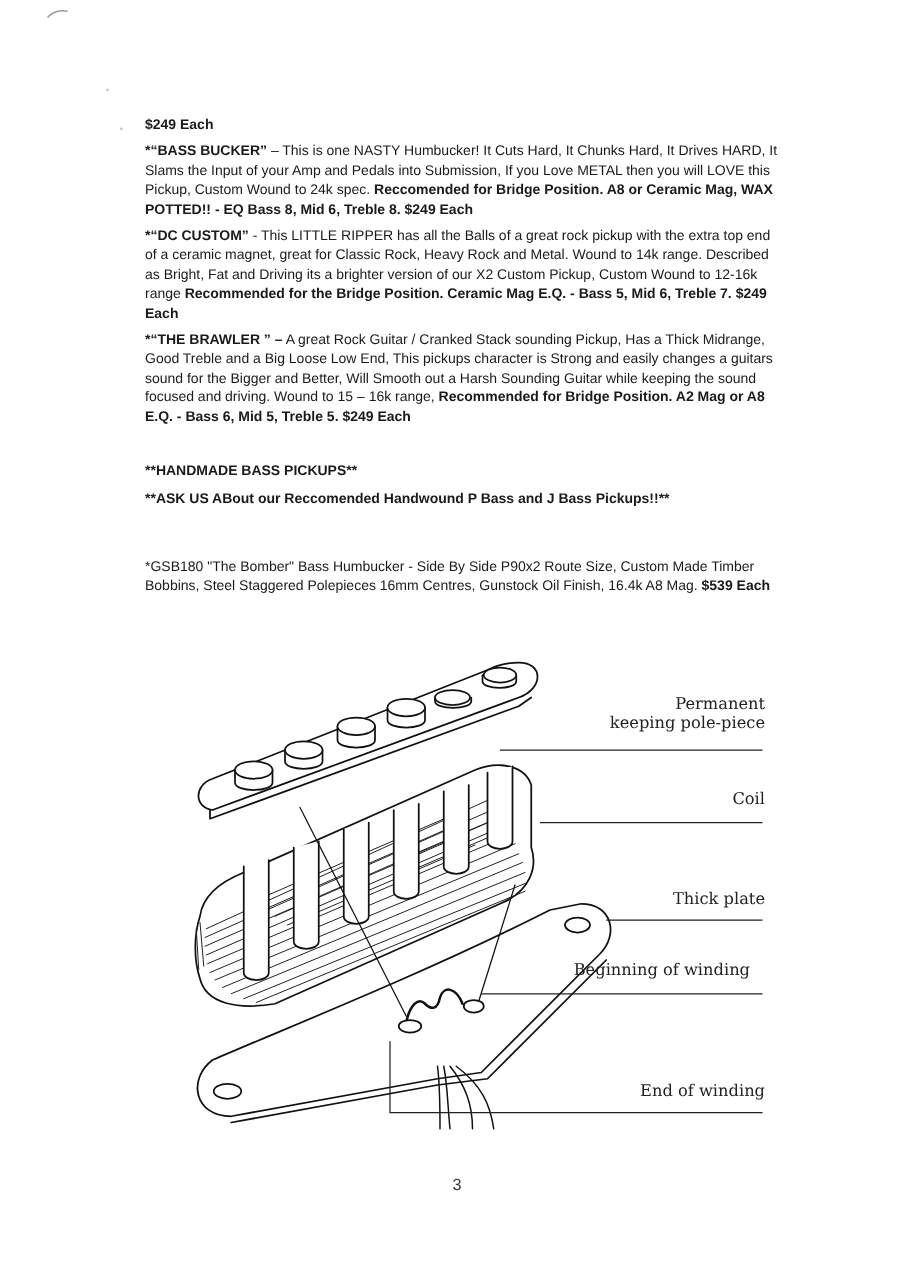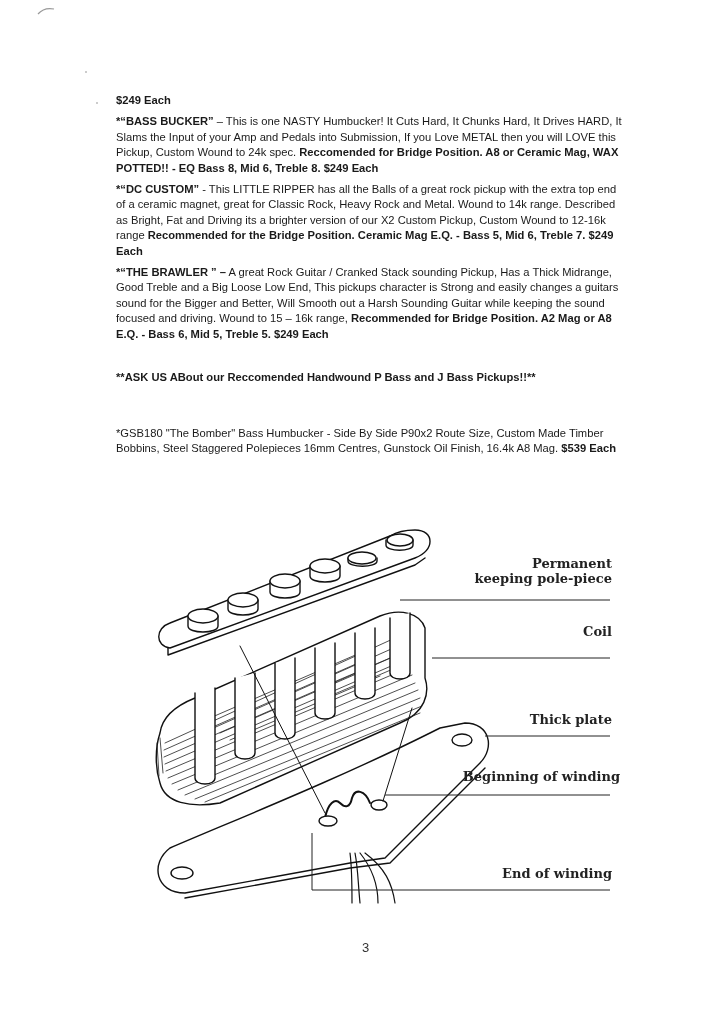--- a/index.html
+++ b/index.html
@@ -5,21 +5,21 @@
   html, body { margin: 0; padding: 0; background: #ffffff; }
   body { width: 724px; height: 1023px; position: relative; overflow: hidden;
          font-family: "Liberation Sans", "DejaVu Sans", sans-serif; color: #1a1a1a; }
   .scan-mark { position: absolute; left: 36px; top: 6px; width: 22px; height: 10px; }
   .dot { position: absolute; width: 2px; height: 2px; background: #bbb; border-radius: 50%; }
   .content { position: absolute; left: 116px; top: 93px; width: 515px; font-size: 11.2px; line-height: 15.4px; }
   .p { margin: 0 4px 6px 0; }
   .b { font-weight: bold; }
   .gap { height: 22px; }
   .gap2 { height: 12px; }
-  .diagram { position: absolute; left: 140px; top: 518px; width: 480px; height: 395px; font-weight: bold; }
+  .diagram { position: absolute; left: 140px; top: 518px; width: 480px; height: 395px; }
   .lbl { position: absolute; font-family: "DejaVu Serif", "Liberation Serif", serif; font-size: 13px; color: #222; text-align: right; white-space: nowrap; line-height: 15px; }
   .page-num { position: absolute; left: 362px; top: 940px; font-size: 13px; color: #333; }
 </style>
 </head>
 <body>
 
 <svg class="scan-mark" viewBox="0 0 22 10">
   <path d="M2 8 Q8 1 18 3" stroke="#999" stroke-width="1.2" fill="none"></path>
 </svg>
 <div class="dot" style="left:85px;top:71px;"></div>
@@ -35,20 +35,21 @@
   <p class="p">
     <span class="b">*“DC CUSTOM”</span><span> - This LITTLE RIPPER has all the Balls of a great rock pickup with the extra top end of a ceramic magnet, great for Classic Rock, Heavy Rock and Metal. Wound to 14k range. Described as Bright, Fat and Driving its a brighter version of our X2 Custom Pickup, Custom Wound to 12-16k range </span><span class="b">Recommended for the Bridge Position. Ceramic Mag E.Q. - Bass 5, Mid 6, Treble 7. $249 Each</span>
   </p>
 
   <p class="p">
     <span class="b">*“THE BRAWLER ” –</span><span> A great Rock Guitar / Cranked Stack sounding Pickup, Has a Thick Midrange, Good Treble and a Big Loose Low End, This pickups character is Strong and easily changes a guitars sound for the Bigger and Better, Will Smooth out a Harsh Sounding Guitar while keeping the sound focused and driving. Wound to 15 – 16k range, </span><span class="b">Recommended for Bridge Position. A2 Mag or A8 E.Q. - Bass  6, Mid 5, Treble 5. $249 Each</span>
   </p>
 
   <div class="gap"></div>
 
+  <p class="p b">**HANDMADE BASS PICKUPS**</p>
   <p class="p b">**ASK US ABout our Reccomended Handwound P Bass and J Bass Pickups!!**</p>
 
   <div class="gap"></div>
 
   <div class="gap2"></div>
   <p class="p">
     <span>*GSB180 "The Bomber" Bass Humbucker - Side By Side P90x2 Route Size, Custom Made Timber Bobbins, Steel Staggered Polepieces 16mm Centres, Gunstock Oil Finish, 16.4k A8 Mag. </span><span class="b">$539 Each</span>
   </p>
 </div>
 
@@ -129,19 +130,19 @@
       <line x1="345" y1="218" x2="470" y2="218"></line>
       <line x1="245" y1="277" x2="470" y2="277"></line>
       <polyline points="172,315 172,372 470,372"></polyline>
     </g>
   </svg>
 
   <div class="lbl" style="right:8px;top:38px;">
     <div>Permanent</div>
     <div>keeping pole-piece</div>
   </div>
-  <div class="lbl" style="right:8px;top:106px;">Coil</div>
+  <div class="lbl" style="right:8px;top:114px;">Coil</div>
   <div class="lbl" style="right:8px;top:194px;">Thick plate</div>
-  <div class="lbl" style="right:0;top:251px;">Beginning of winding</div>
+  <div class="lbl" style="right:20px;top:251px;">Beginning of winding</div>
   <div class="lbl" style="right:8px;top:348px;margin-left:12px;">End of winding</div>
 </div>
 
 <div class="page-num">3</div>
 
 </body></html>

